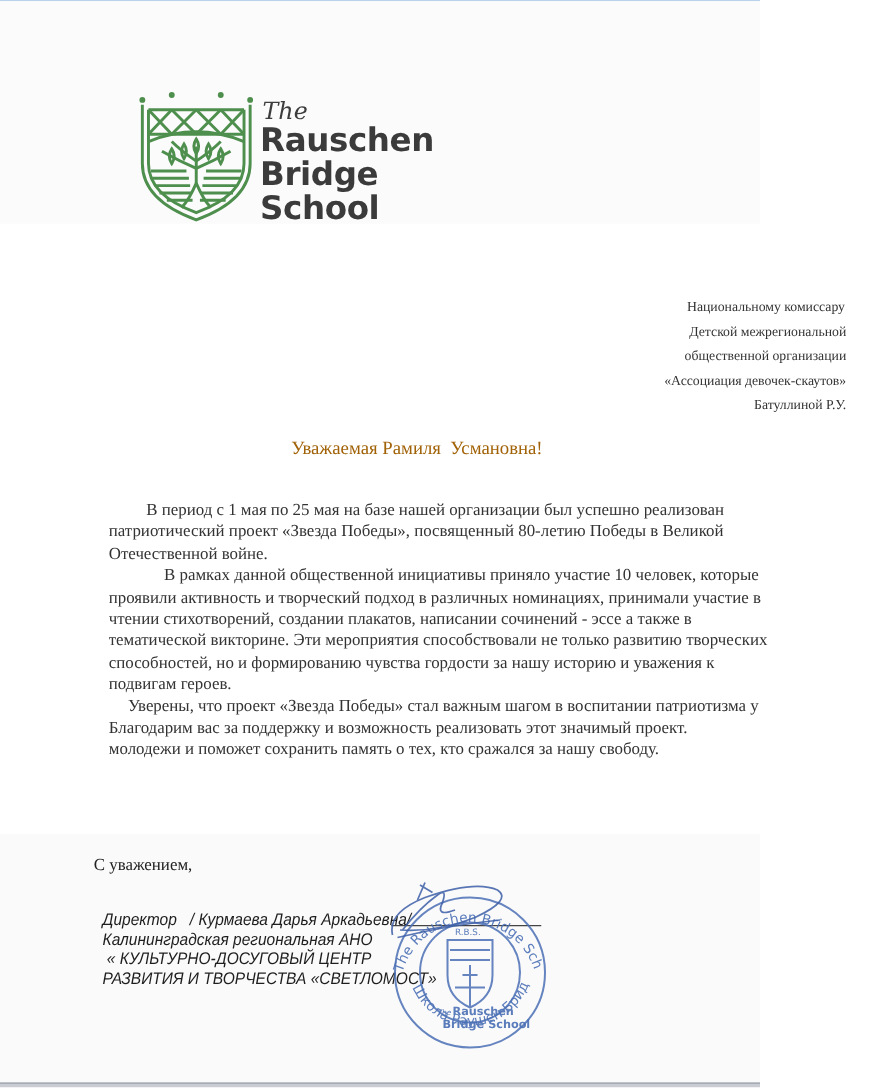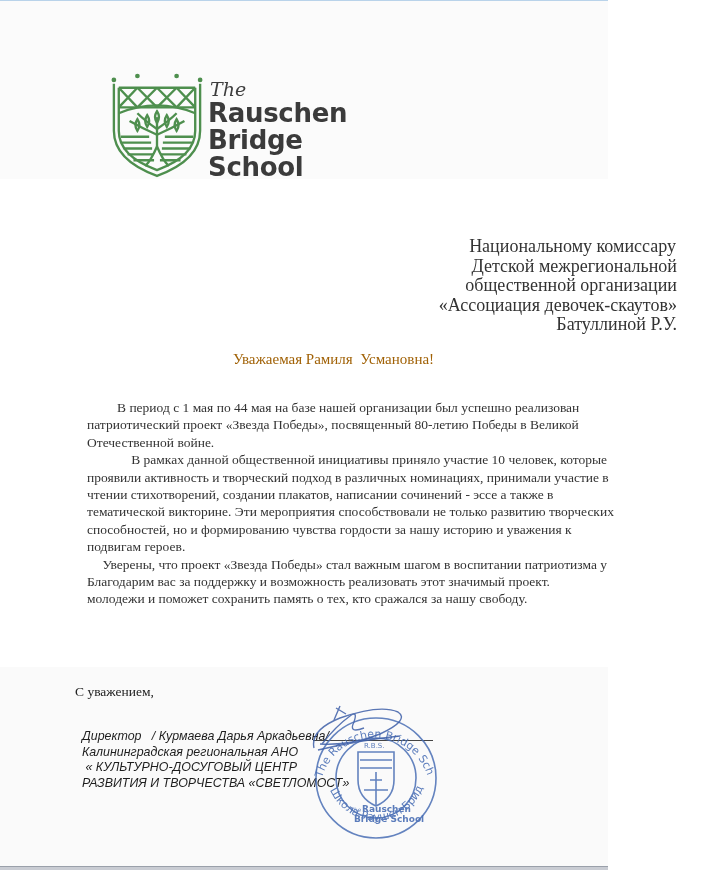--- a/index.html
+++ b/index.html
@@ -22,21 +22,21 @@
     font-size: 19px; color: #3d3d3d;
   }
   .logo-name {
     position: absolute; left: 100px; top: 30px;
     font-family: "DejaVu Sans", sans-serif; font-weight: bold;
     font-size: 26px; line-height: 27px; color: #3b3b3b; letter-spacing: -0.3px;
   }
 
   .addressee {
     position: absolute; right: 30px; top: 237px;
-    text-align: right; font-size: 18px; line-height: 19.5px; color: #333;
+    text-align: right; font-size: 11px; line-height: 19.5px; color: #333;
   }
   .addressee div { white-space: nowrap; }
 
   .salutation {
     position: absolute; left: 233px; top: 351px;
     font-size: 15px; color: #a16207; white-space: pre;
   }
 
   .body-text {
     position: absolute; left: 87px; top: 399px; width: 520px;
@@ -120,21 +120,21 @@
   <div>Детской межрегиональной</div>
   <div>общественной организации</div>
   <div>«Ассоциация девочек-скаутов»</div>
   <div>Батуллиной Р.У.</div>
 </div>
 
 <div class="salutation">Уважаемая Рамиля  Усмановна!</div>
 
 <div class="body-text">
   <p>
-    <span class="ln ind1">В период с 1 мая по 44 мая  на базе нашей организации был успешно реализован</span>
+    <span class="ln ind1">В период с 1 мая по 25 мая  на базе нашей организации был успешно реализован</span>
     <span class="ln">патриотический проект «Звезда Победы», посвященный 80-летию Победы в Великой</span>
     <span class="ln">Отечественной войне.</span>
   </p>
   <p>
     <span class="ln ind2">В рамках данной общественной инициативы  приняло участие 10 человек, которые</span>
     <span class="ln">проявили активность и творческий подход в различных номинациях, принимали участие в</span>
     <span class="ln">чтении стихотворений, создании плакатов, написании сочинений - эссе а также в</span>
     <span class="ln">тематической  викторине. Эти мероприятия способствовали не только развитию творческих</span>
     <span class="ln">способностей, но и формированию чувства гордости за нашу историю и уважения к</span>
     <span class="ln">подвигам героев.</span>

